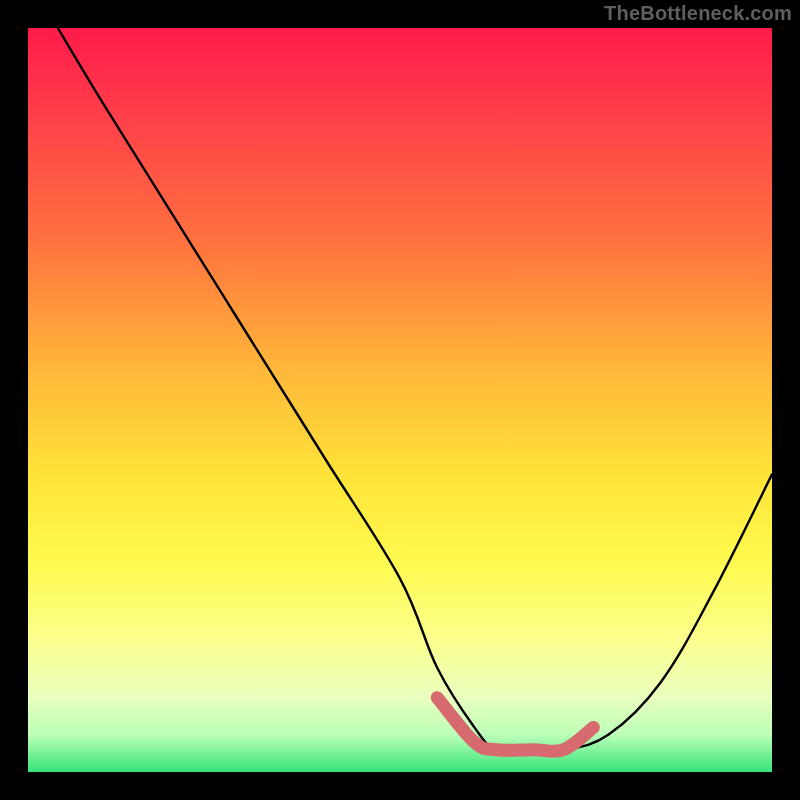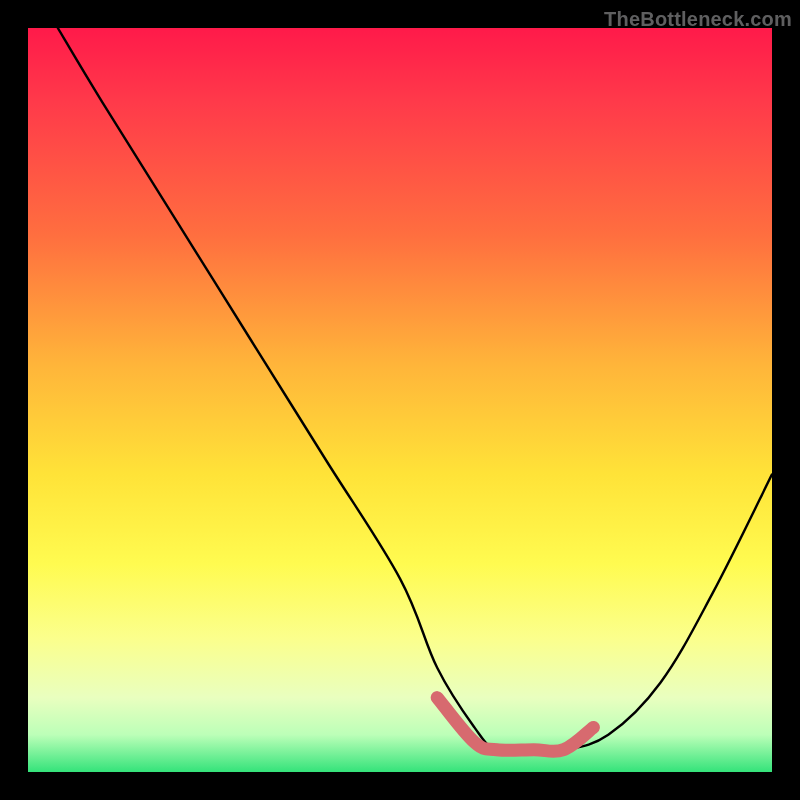--- a/index.html
+++ b/index.html
@@ -12,21 +12,21 @@
     font-family: Arial, Helvetica, sans-serif;
   }
   .frame {
     position: relative;
     width: 800px;
     height: 800px;
     background: #000;
   }
   .watermark {
     position: absolute;
-    top: 8px;
+    top: 2px;
     right: 8px;
     color: #5f5f60;
     font-size: 20px;
     font-weight: 600;
     letter-spacing: 0.2px;
     z-index: 5;
   }
   .plot {
     position: absolute;
     left: 28px;

